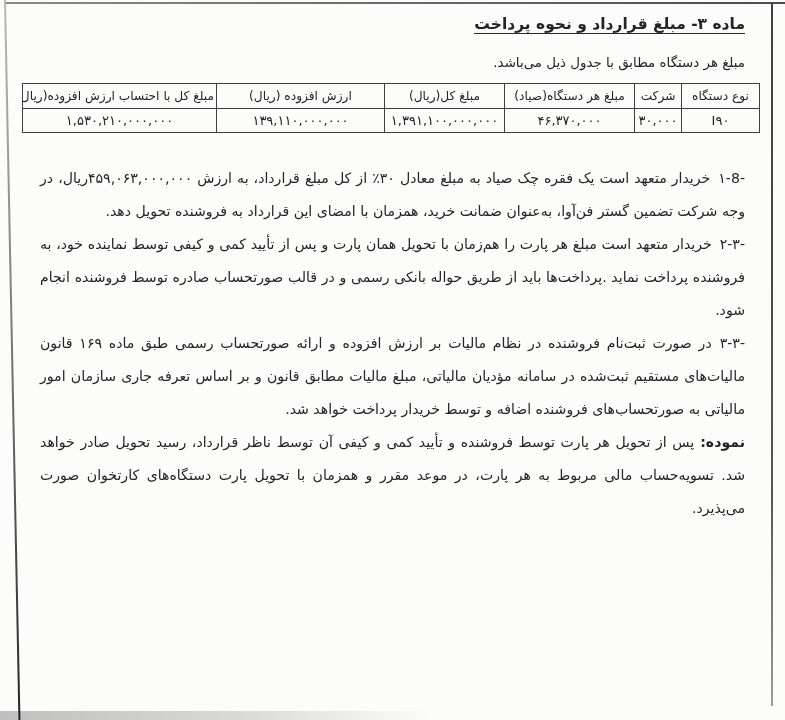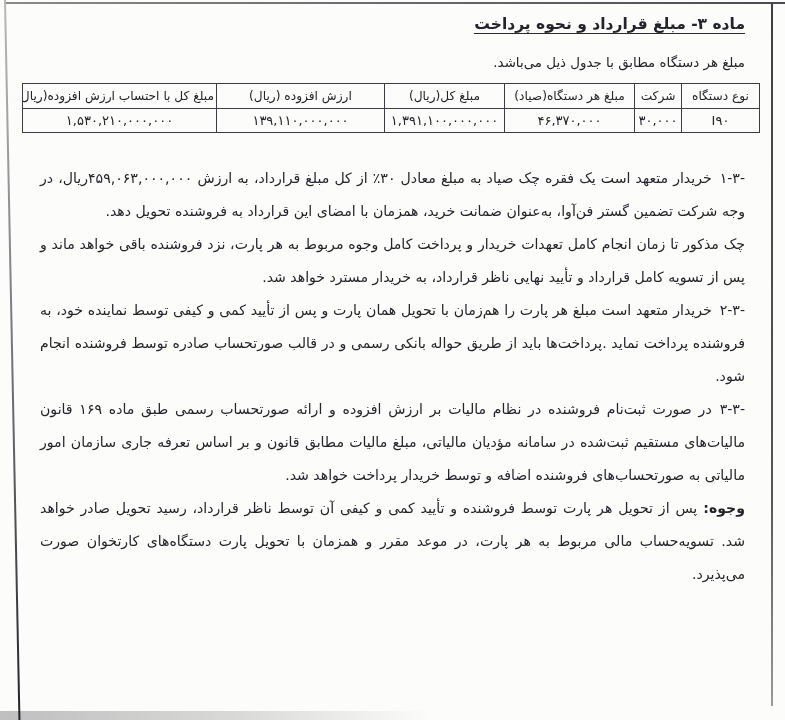--- a/index.html
+++ b/index.html
@@ -120,29 +120,26 @@
       <td>۴۶,۳۷۰,۰۰۰</td>
       <td>۱,۳۹۱,۱۰۰,۰۰۰,۰۰۰</td>
       <td>۱۳۹,۱۱۰,۰۰۰,۰۰۰</td>
       <td>۱,۵۳۰,۲۱۰,۰۰۰,۰۰۰</td>
     </tr>
   </tbody>
     </table>
 
   <div class="clauses">
     <p>
-      <span class="clause-num" dir="ltr">۱-۳-</span><b class="note-label"></b><span>خریدار متعهد است یک فقره چک صیاد به مبلغ معادل ۳۰٪ از کل مبلغ قرارداد، به ارزش ۴۵۹,۰۶۳,۰۰۰,۰۰۰ریال، در وجه شرکت تضمین گستر فن‌آوا، به‌عنوان ضمانت خرید، همزمان با امضای این قرارداد به فروشنده تحویل دهد.</span>
-    </p>
-    <p>
-      <span class="clause-num" dir="ltr"></span><b class="note-label"></b><span>چک مذکور تا زمان انجام کامل تعهدات خریدار و پرداخت کامل وجوه مربوط به هر پارت، نزد فروشنده باقی خواهد ماند و پس از تسویه کامل قرارداد و تأیید نهایی ناظر قرارداد، به خریدار مسترد خواهد شد.</span>
+      <span class="clause-num" dir="ltr">۱-8-</span><b class="note-label"></b><span>خریدار متعهد است یک فقره چک صیاد به مبلغ معادل ۳۰٪ از کل مبلغ قرارداد، به ارزش ۴۵۹,۰۶۳,۰۰۰,۰۰۰ریال، در وجه شرکت تضمین گستر فن‌آوا، به‌عنوان ضمانت خرید، همزمان با امضای این قرارداد به فروشنده تحویل دهد.</span>
     </p>
     <p>
       <span class="clause-num" dir="ltr">۲-۳-</span><b class="note-label"></b><span>خریدار متعهد است مبلغ هر پارت را هم‌زمان با تحویل همان پارت و پس از تأیید کمی و کیفی توسط نماینده خود، به فروشنده پرداخت نماید .پرداخت‌ها باید از طریق حواله بانکی رسمی و در قالب صورتحساب صادره توسط فروشنده انجام شود.</span>
     </p>
     <p>
       <span class="clause-num" dir="ltr">۳-۳-</span><b class="note-label"></b><span>در صورت ثبت‌نام فروشنده در نظام مالیات بر ارزش افزوده و ارائه صورتحساب رسمی طبق ماده ۱۶۹ قانون مالیات‌های مستقیم ثبت‌شده در سامانه مؤدیان مالیاتی، مبلغ مالیات مطابق قانون و بر اساس تعرفه جاری سازمان امور مالیاتی به صورتحساب‌های فروشنده اضافه و توسط خریدار پرداخت خواهد شد.</span>
     </p>
     <p>
-      <span class="clause-num" dir="ltr"></span><b class="note-label">وجوه:</b><span>پس از تحویل هر پارت توسط فروشنده و تأیید کمی و کیفی آن توسط ناظر قرارداد، رسید تحویل صادر خواهد شد. تسویه‌حساب مالی مربوط به هر پارت، در موعد مقرر و همزمان با تحویل پارت دستگاه‌های کارتخوان صورت می‌پذیرد.</span>
+      <span class="clause-num" dir="ltr"></span><b class="note-label">نموده:</b><span>پس از تحویل هر پارت توسط فروشنده و تأیید کمی و کیفی آن توسط ناظر قرارداد، رسید تحویل صادر خواهد شد. تسویه‌حساب مالی مربوط به هر پارت، در موعد مقرر و همزمان با تحویل پارت دستگاه‌های کارتخوان صورت می‌پذیرد.</span>
     </p>
   </div>
 
 </div>
 
 </body></html>

